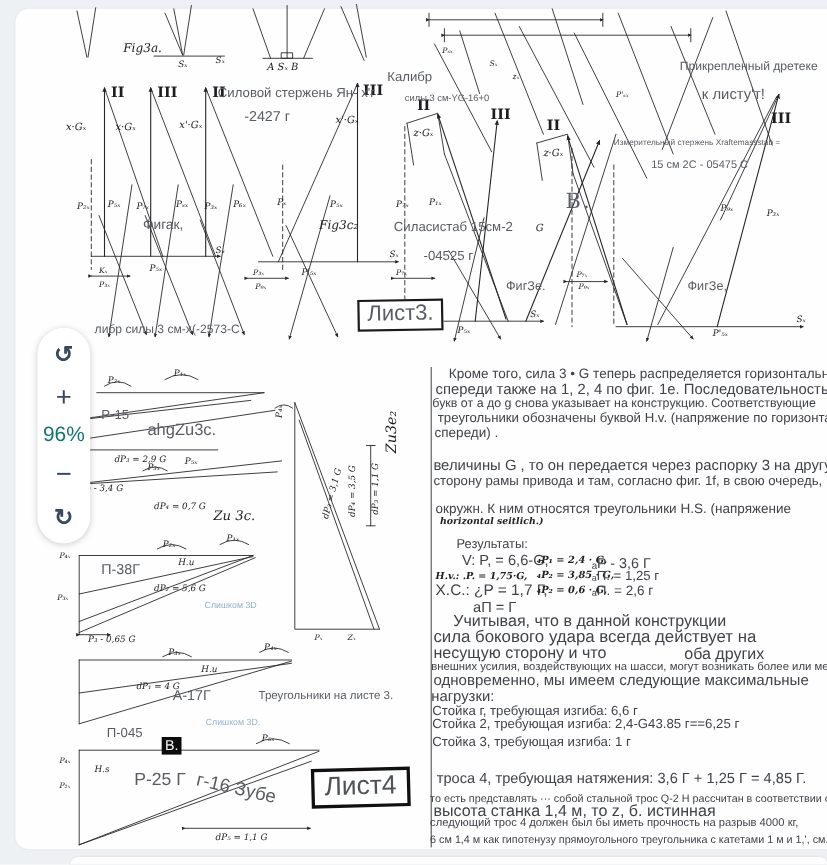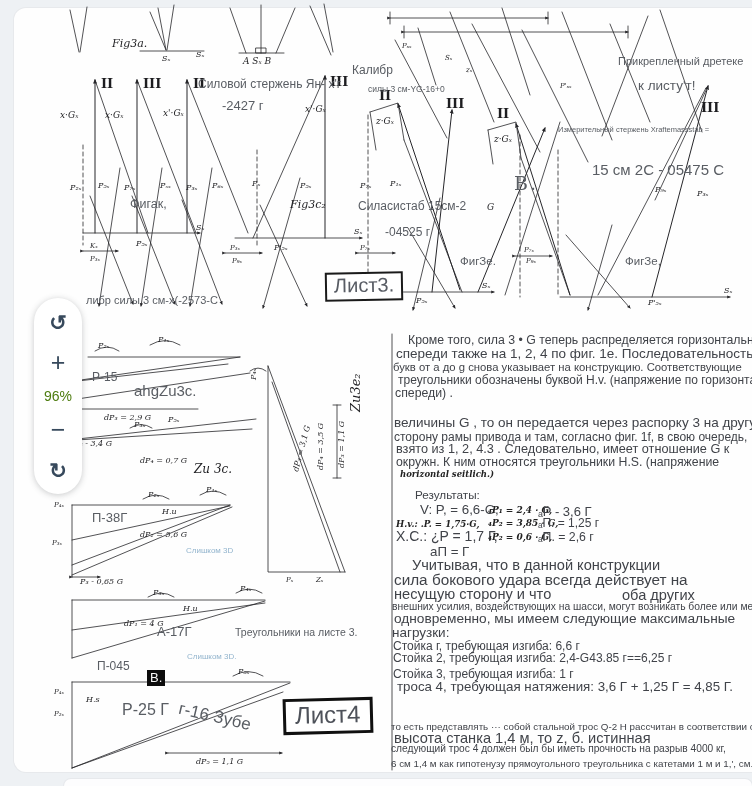--- a/index.html
+++ b/index.html
@@ -25,21 +25,21 @@
   .sb{font-family:"DejaVu Serif",serif;font-weight:bold;font-style:italic;color:#222;}
   .box3{position:absolute;border:2px solid #1a1a1a;color:#585c64;padding:0 7px 2px;transform:rotate(-1deg);background:#fff;}
   .box4{position:absolute;border:3px solid #101010;color:#4e525a;padding:0 9px 2px;transform:rotate(-1.5deg);background:#fff;}
   .bbox{position:absolute;background:#0c0c0c;color:#f7f7f7;padding:0 3px 1px;font-size:13px;}
   .toolbar{position:absolute;left:34px;top:298px;width:48px;height:196px;background:#fff;
            border-radius:26px;box-shadow:0 1px 6px rgba(60,64,67,.28);display:flex;flex-direction:column;
            align-items:center;justify-content:space-between;padding:9px 0;box-sizing:border-box;z-index:5;}
   .tbtn{width:32px;height:30px;display:flex;align-items:center;justify-content:center;color:#37495c;
         font-size:25px;background:none;border:none;padding:0;cursor:pointer;line-height:1;}
   .ticon{font-size:21px;font-weight:bold;}
-  .tzoom{font-size:14px;color:#4d7c0f;}
+  .tzoom{font-size:19px;color:#0f766e;}
 </style>
 </head>
 <body>
 
 <div class="stage">
   <div class="page"></div>
   <div class="next"></div>
 
   <svg class="art" width="752" height="786" viewBox="0 0 752 786">
     <defs>
@@ -205,21 +205,21 @@
 
   <div class="lay">
 
     <div class="ov" style="left:198px;top:78px;font-size:12px">Силовой стержень Ян- х'г</div>
     <div class="ov" style="left:222px;top:99px;font-size:13px">-2427 г</div>
     <div class="ov" style="left:352px;top:64px;font-size:12px">Калибр</div>
     <div class="ov" style="left:368px;top:85px;font-size:8.5px">силы 3 см-YG-16+0</div>
     <div class="ov" style="left:618px;top:56px;font-size:11px">Прикрепленный дретеке</div>
     <div class="ov" style="left:638px;top:79px;font-size:13.5px">к листу'т!</div>
     <div class="ov" style="left:558px;top:126px;font-size:7.5px">Измерительный стержень Xraftemassstab =</div>
-    <div class="ov" style="left:592px;top:162px;font-size:15px">15 см 2С - 05475 С</div>
+    <div class="ov" style="left:592px;top:146px;font-size:10px">15 см 2С - 05475 С</div>
     <div class="ov serif" style="left:514px;top:174px;font-size:19px;letter-spacing:2px">B.</div>
     <div class="ov" style="left:130px;top:198px;font-size:12.5px">Фигак,</div>
     <div class="ov" style="left:358px;top:200px;font-size:12px">Силасистаб 15см-2</div>
     <div class="ov" style="left:385px;top:226px;font-size:12px">-04525 г</div>
     <div class="ov" style="left:460px;top:255px;font-size:11.5px">ФигЗе.</div>
     <div class="ov" style="left:625px;top:255px;font-size:11.5px">ФигЗе,</div>
     <div class="box3" style="left:325px;top:272px;font-size:20px">Лист3.</div>
     <div class="ov" style="left:86px;top:295px;font-size:11px">либр силы 3 см-х(-2573-С</div>
 
     <div class="ov" style="left:92px;top:371px;font-size:12px">P-15</div>
@@ -235,21 +235,20 @@
     <div class="ov" style="left:178px;top:708px;font-size:17px;transform:rotate(13deg)">г-16 Зубе</div>
     <div class="box4" style="left:283px;top:698px;font-size:24px">Лист4</div>
 
     <div class="al" style="left:408px;top:334px;font-size:12.3px">Кроме того, сила 3 • G теперь распределяется горизонтально</div>
     <div class="al" style="left:396px;top:347px;font-size:13.5px">спереди также на 1, 2, 4 по фиг. 1е. Последовательность</div>
     <div class="al" style="left:393px;top:362px;font-size:11.3px">букв от а до g снова указывает на конструкцию. Соответствующие</div>
     <div class="al" style="left:398px;top:374px;font-size:12px">треугольники обозначены буквой H.v. (напряжение по горизонтали</div>
     <div class="al" style="left:395px;top:387px;font-size:12.3px">спереди) .</div>
     <div class="al" style="left:394px;top:416px;font-size:13.5px">величины G , то он передается через распорку 3 на другую</div>
     <div class="al" style="left:394px;top:431px;font-size:12px">сторону рамы привода и там, согласно фиг. 1f, в свою очередь,</div>
-    <div class="al" style="left:396px;top:443px;font-size:12.7px">взято из 1, 2, 4.3 . Следовательно, имеет отношение G к</div>
     <div class="al" style="left:396px;top:456px;font-size:12.3px">окружн. К ним относятся треугольники H.S. (напряжение</div>
     <div class="al sb" style="left:400px;top:470px;font-size:8.5px">horizontal seitlich.)</div>
     <div class="al" style="left:415px;top:489px;font-size:11.7px">Результаты:</div>
     <div class="al" style="left:420px;top:503px;font-size:13.3px">V: P, = 6,6-G,</div>
     <div class="al sb" style="left:488px;top:506px;font-size:9px">₄P₁ = 2,4 · G,</div>
     <div class="al" style="left:538px;top:505px;font-size:13px">ₐP - 3,6 Г</div>
     <div class="al sb" style="left:396px;top:520px;font-size:8.7px">H.v.: .P. = 1,75·G,</div>
     <div class="al sb" style="left:488px;top:519px;font-size:9px">₄P₂ = 3,85 · G,</div>
     <div class="al" style="left:538px;top:517px;font-size:12px">ₐП. = 1,25 г</div>
     <div class="al" style="left:396px;top:529px;font-size:14px">X.C.: ¿P = 1,7 Г,</div>
@@ -259,21 +258,21 @@
     <div class="al" style="left:394px;top:572px;font-size:15.3px">сила бокового удара всегда действует на</div>
     <div class="al" style="left:412px;top:558px;font-size:14.6px">Учитывая, что в данной конструкции</div>
     <div class="al" style="left:394px;top:587px;font-size:14.6px">несущую сторону и что</div>
     <div class="al" style="left:622px;top:588px;font-size:14.6px">оба других</div>
     <div class="al" style="left:392px;top:602px;font-size:10.3px">внешних усилия, воздействующих на шасси, могут возникать более или менее</div>
     <div class="al" style="left:394px;top:612px;font-size:13.7px">одновременно, мы имеем следующие максимальные</div>
     <div class="al" style="left:392px;top:626px;font-size:13.5px">нагрузки:</div>
     <div class="al" style="left:393px;top:640px;font-size:12px">Стойка г, требующая изгиба: 6,6 г</div>
     <div class="al" style="left:393px;top:652px;font-size:12px">Стойка 2, требующая изгиба: 2,4-G43.85 г==6,25 г</div>
     <div class="al" style="left:393px;top:668px;font-size:12px">Стойка 3, требующая изгиба: 1 г</div>
-    <div class="al" style="left:397px;top:680px;font-size:13.3px">троса 4, требующая натяжения: 3,6 Г + 1,25 Г = 4,85 Г.</div>
+    <div class="al" style="left:397px;top:701px;font-size:13.3px">троса 4, требующая натяжения: 3,6 Г + 1,25 Г = 4,85 Г.</div>
     <div class="al" style="left:391px;top:744px;font-size:10.2px">следующий трос 4 должен был бы иметь прочность на разрыв 4000  кг,</div>
     <div class="al" style="left:391px;top:722px;font-size:9.8px">то есть представлять ··· собой стальной трос Q-2 Н      рассчитан в соответствии с Рис. 1с</div>
     <div class="al" style="left:394px;top:731px;font-size:14.6px">высота станка 1,4 м, то z, б. истинная</div>
     <div class="al" style="left:391px;top:759px;font-size:9.8px">6 см 1,4 м как гипотенузу прямоугольного треугольника с катетами 1 м и 1,', см. рис.</div>
   </div>
 
   <div class="toolbar">
     <button class="tbtn ticon">↺</button>
     <button class="tbtn">+</button>
     <div class="tzoom">96%</div>

